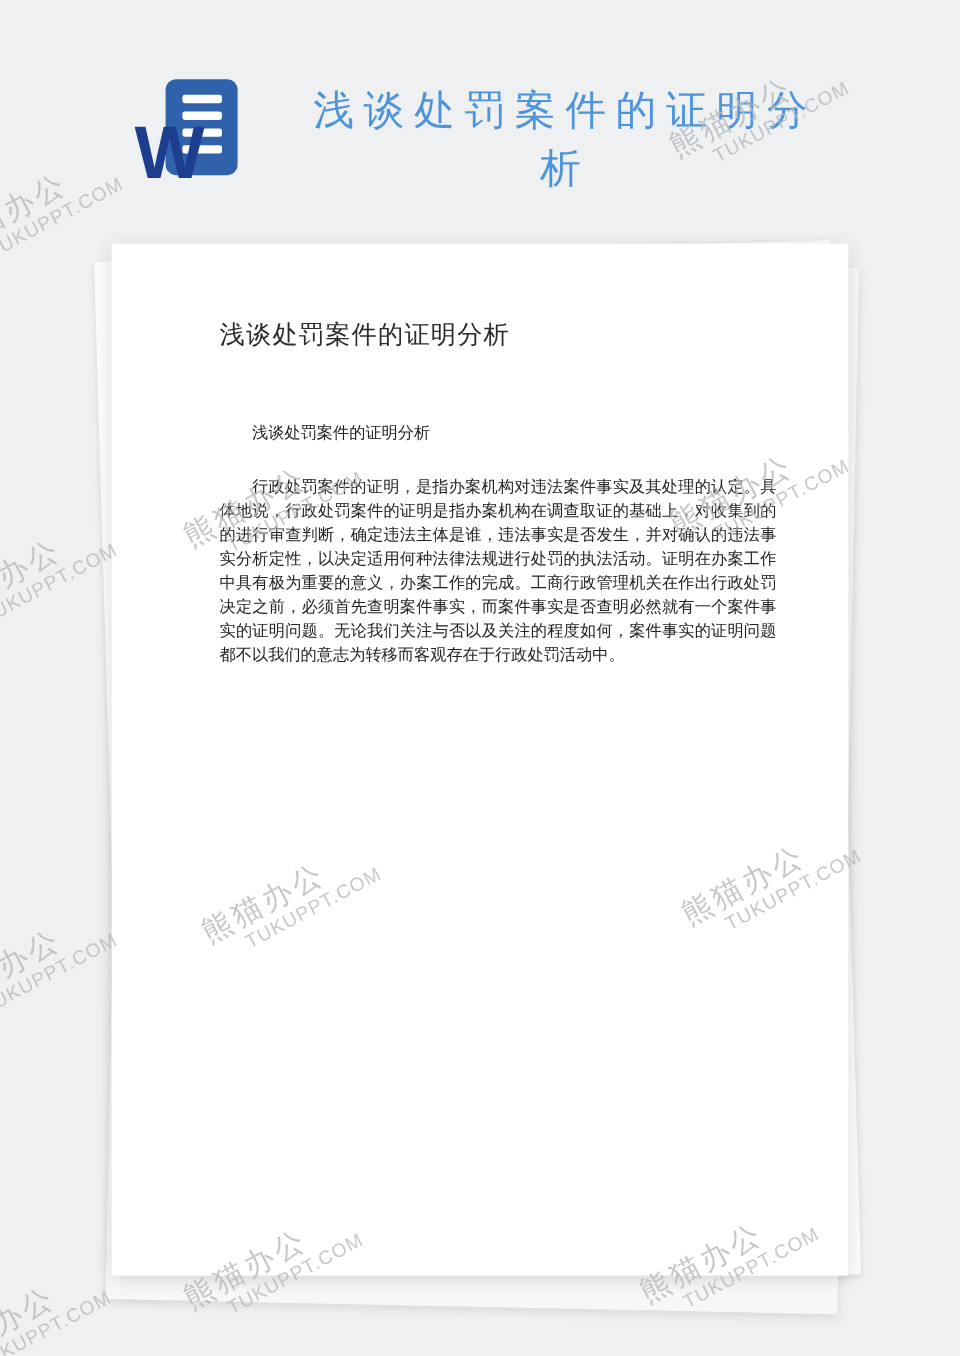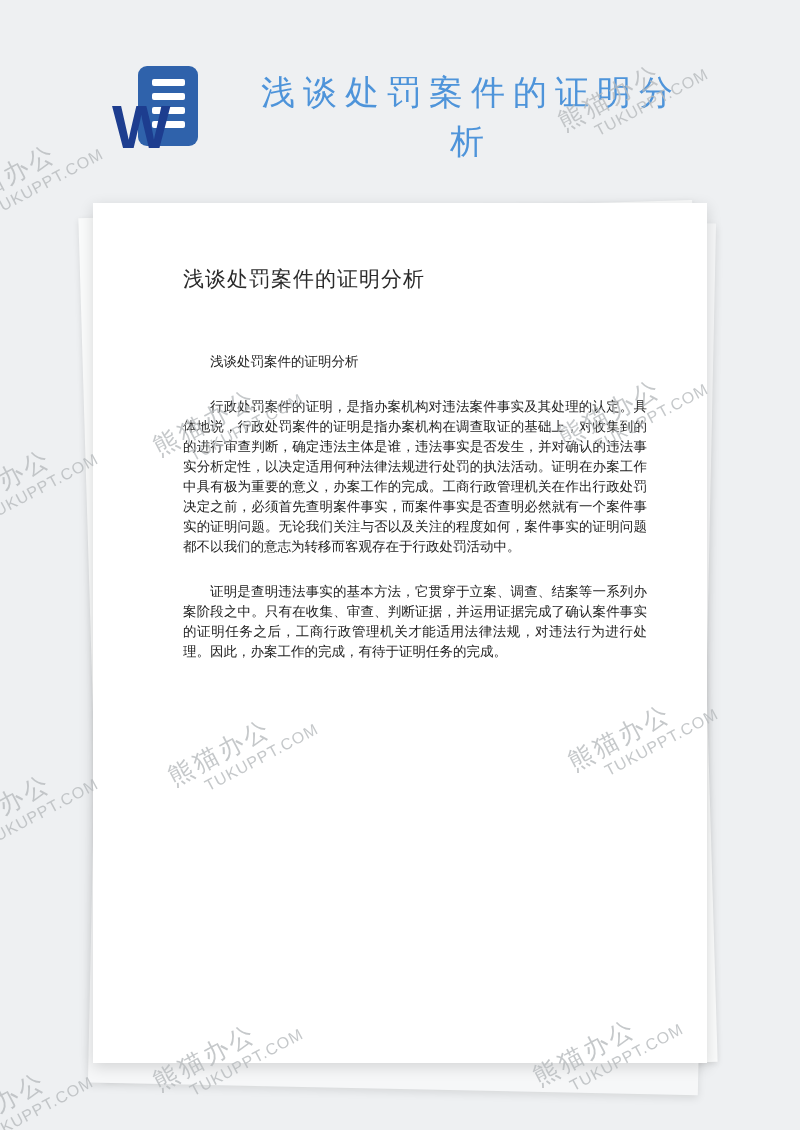--- a/index.html
+++ b/index.html
@@ -121,21 +121,20 @@
   </header>
 
   <main class="doc-stack">
     <div class="page-behind behind-1"></div>
     <div class="page-behind behind-2"></div>
 
     <article class="doc-page">
       <h2 class="doc-title">浅谈处罚案件的证明分析</h2>
       <p class="doc-block">浅谈处罚案件的证明分析</p>
       <p class="doc-block">行政处罚案件的证明，是指办案机构对违法案件事实及其处理的认定。具体地说，行政处罚案件的证明是指办案机构在调查取证的基础上，对收集到的的进行审查判断，确定违法主体是谁，违法事实是否发生，并对确认的违法事实分析定性，以决定适用何种法律法规进行处罚的执法活动。证明在办案工作中具有极为重要的意义，办案工作的完成。工商行政管理机关在作出行政处罚决定之前，必须首先查明案件事实，而案件事实是否查明必然就有一个案件事实的证明问题。无论我们关注与否以及关注的程度如何，案件事实的证明问题都不以我们的意志为转移而客观存在于行政处罚活动中。</p>
-      <p class="doc-block">证明是查明违法事实的基本方法，它贯穿于立案、调查、结案等一系列办案阶段之中。只有在收集、审查、判断证据，并运用证据完成了确认案件事实的证明任务之后，工商行政管理机关才能适用法律法规，对违法行为进行处理。因此，办案工作的完成，有待于证明任务的完成。</p>
     </article>
   </main>
 
   <div class="wm-layer">
     <div class="wm" style="left:555px; top:70px;">
       <span class="wm-cn">熊猫办公</span>
       <span class="wm-en">TUKUPPT.COM</span>
     </div>
     <div class="wm" style="left:-50px; top:150px;">
       <span class="wm-cn">熊猫办公</span>

